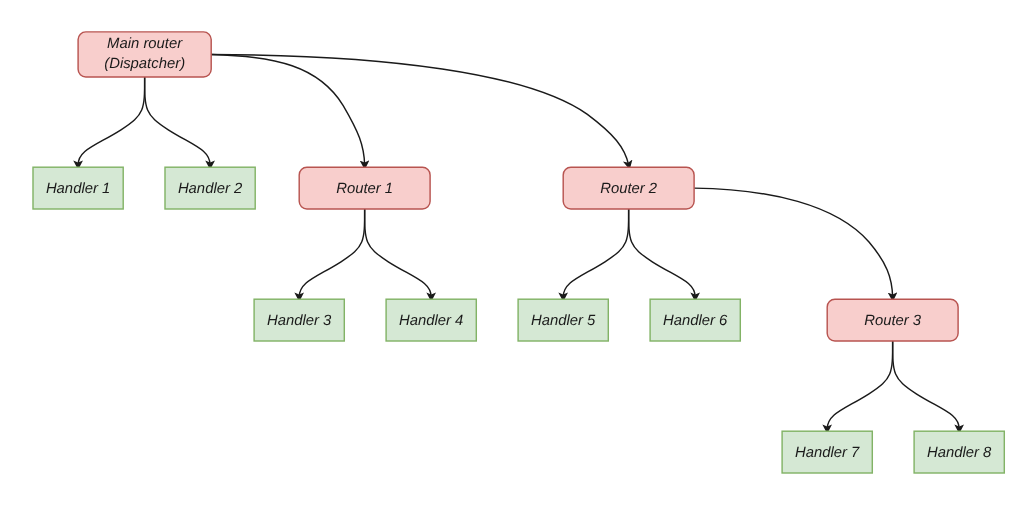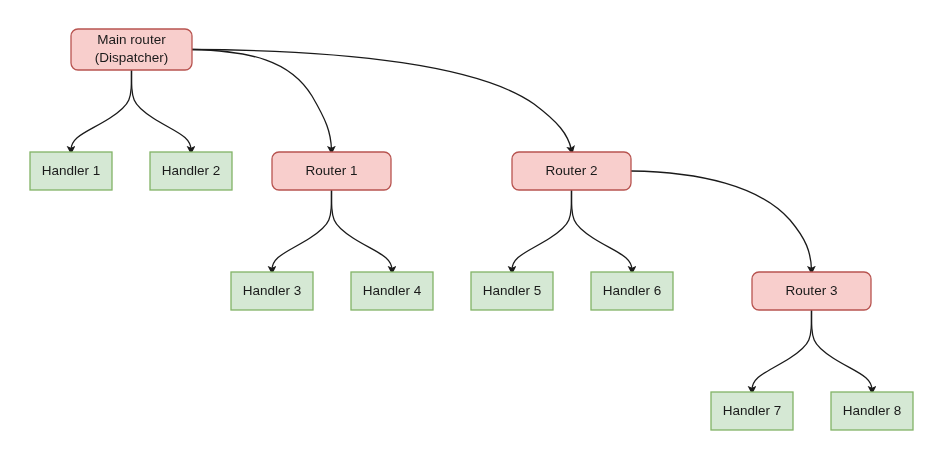--- a/index.html
+++ b/index.html
@@ -12,20 +12,21 @@
     font-family: "Liberation Sans", sans-serif;
     width: 941px;
     height: 461px;
     overflow: hidden;
   }
   #diagram-canvas {
     position: relative;
     width: 941px;
     height: 461px;
     background: #ffffff;
+    font-style: italic;
   }
   svg.diagram-svg {
     position: absolute;
     top: 0;
     left: 0;
     width: 941px;
     height: 461px;
     display: block;
   }
   .edge-path {

